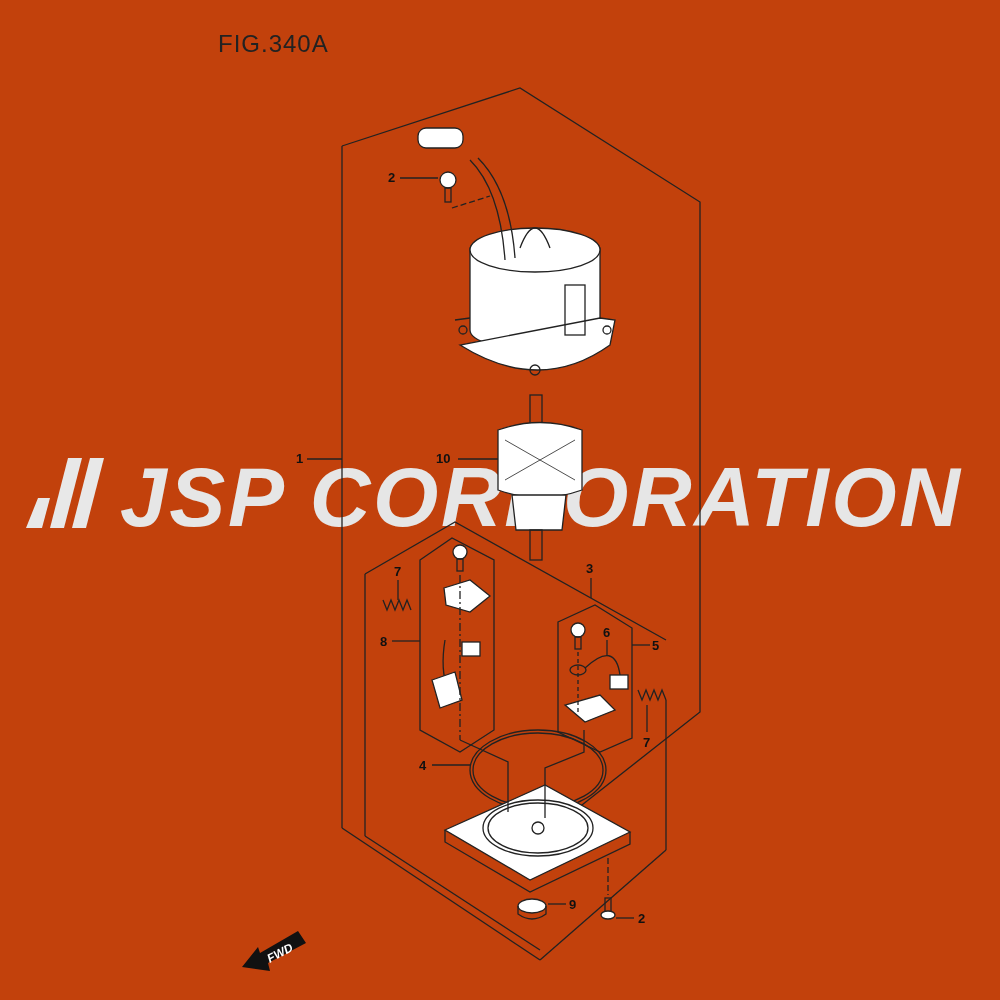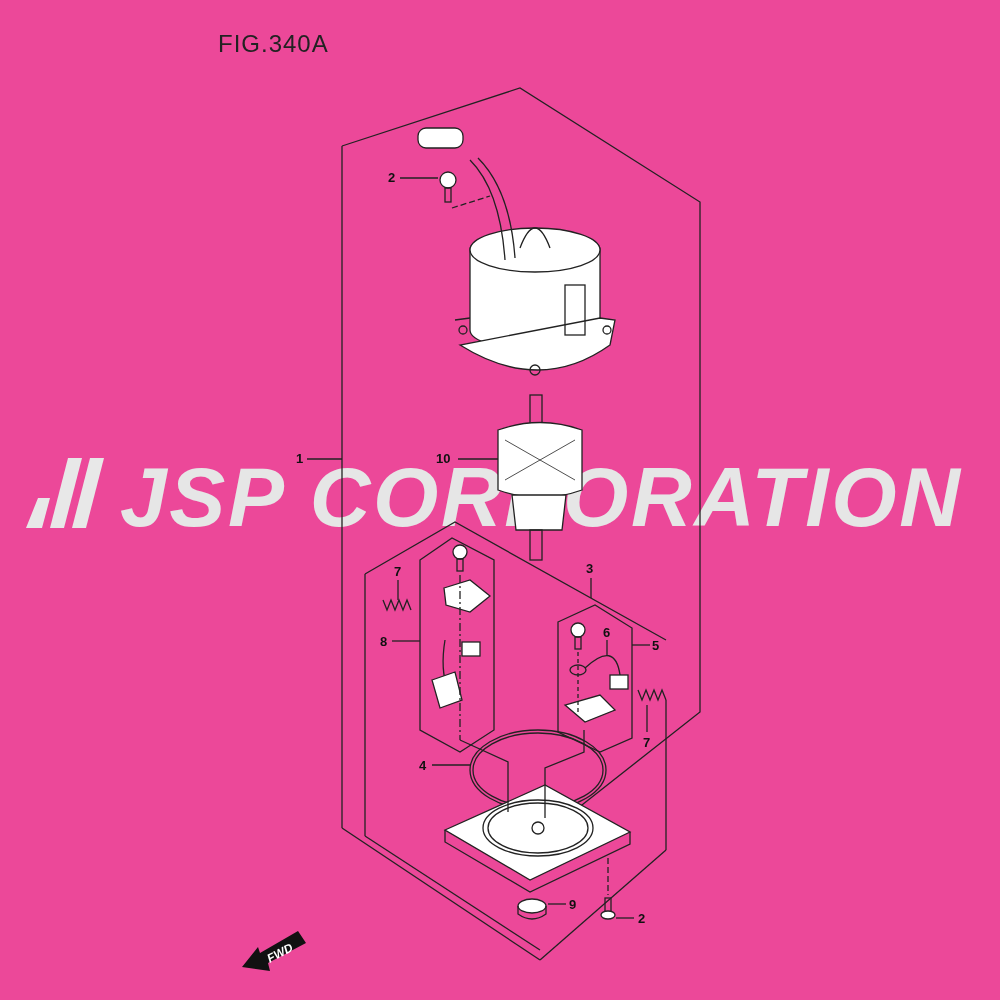--- a/index.html
+++ b/index.html
@@ -1,16 +1,16 @@
 <!DOCTYPE html>
 <html><head>
 <meta charset="utf-8">
 <style>
   html,body{margin:0;padding:0;background:#fff;}
-  #stage{position:relative;width:1000px;height:1000px;overflow:hidden;background:#ec4899;font-family:"Liberation Sans",sans-serif;}
+  #stage{position:relative;width:1000px;height:1000px;overflow:hidden;background:#c2410c;font-family:"Liberation Sans",sans-serif;}
   .fig-title{position:absolute;left:218px;top:30px;font-size:24px;letter-spacing:1px;color:#222;}
   .watermark{position:absolute;left:20px;top:448px;width:960px;height:90px;pointer-events:none;}
   svg.diagram{position:absolute;left:0;top:0;}
   .callout{position:absolute;font-size:13px;font-weight:bold;color:#111;line-height:1;}
 </style>
 </head>
 <body>
 
 <div id="stage">
 

